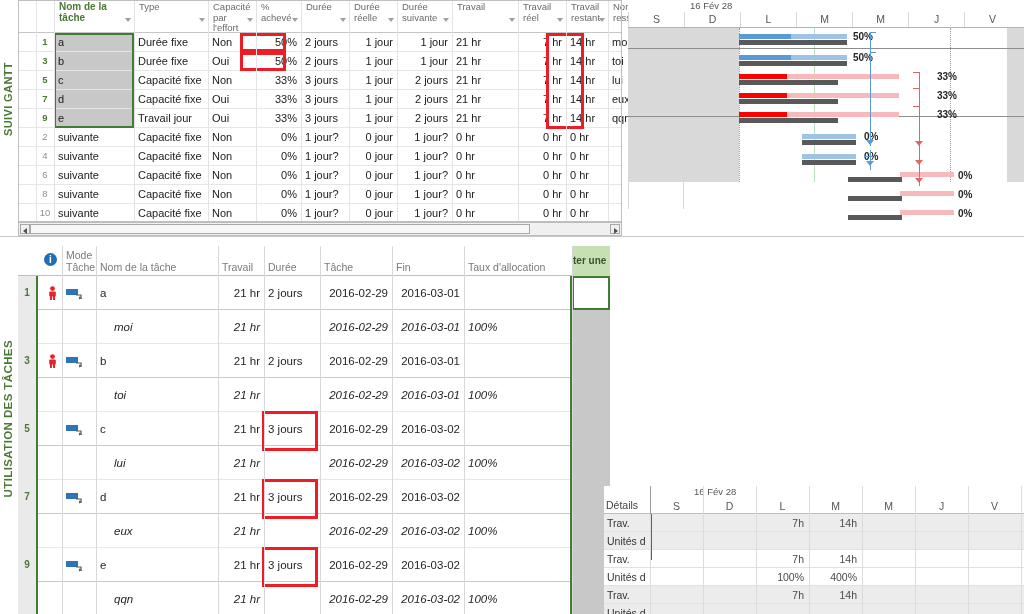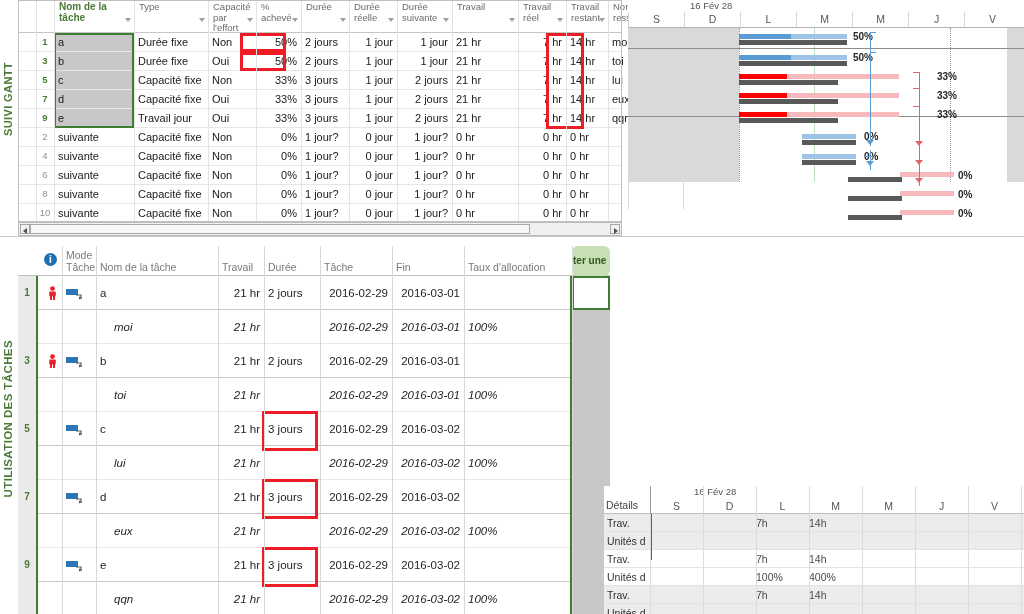--- a/index.html
+++ b/index.html
@@ -118,37 +118,37 @@
              font-size:11.5px; white-space:nowrap; overflow:hidden; }
   .bt-cell.num { text-align:right; }
   .bt-cell.ital { font-style:italic; }
   .bt-rownum { position:absolute; left:0; width:18px; text-align:center;
                font-size:10px; line-height:32px; background:#eaeaea; color:#4a7a35; font-weight:bold; }
   .bt-rownum.blank { color:transparent; }
   .bt-green-line { position:absolute; left:18px; top:0; width:2px; background:#3e7d32; }
   .bt-addcol { position:absolute; top:0; width:38px; background:#c8c8c8; }
   .bt-addcol-h { position:absolute; top:0; width:38px; height:30px; background:#c6e0b4;
                  font-size:10px; color:#375623; font-weight:bold; line-height:30px;
-                 padding-left:1px; overflow:hidden;border-radius:6px; }
+                 padding-left:1px; overflow:hidden; }
   .bt-sel { position:absolute; border:2px solid #3e7d32; }
   .icon-person { position:absolute; font-size:13px; color:#e8212b; line-height:1; }
   .icon-mode { position:absolute; }
 
   
   #ugrid { position:absolute; left:604px; top:246px; width:420px; height:368px; background:#fff; }
   .u-head { position:absolute; left:0; top:0; width:420px; height:28px; border-bottom:1px solid #bdbdbd;}
   .u-week { position:absolute; font-size:9.5px; color:#555; }
   .u-day { position:absolute; top:13px; height:15px; font-size:10.5px; color:#555;
            text-align:center; line-height:15px; }
   .u-det { position:absolute; left:2px; top:13px; font-size:10.5px; color:#444; }
   .u-row { position:absolute; left:0; width:420px; height:20px; border-bottom:1px solid #e2e2e2; }
   .u-row.shade { background:#ececec; }
   .u-lab { position:absolute; left:0; top:0; width:46px; height:100%; line-height:20px;
            font-size:10.5px; color:#333; padding-left:3px; overflow:hidden; white-space:nowrap; }
-  .u-cell { position:absolute; top:0; height:100%; line-height:20px; text-align:left;
+  .u-cell { position:absolute; top:0; height:100%; line-height:20px; text-align:right;
             font-size:10.5px; color:#4a4a4a; padding-right:5px; }
   .u-vline { position:absolute; top:0; width:1px; background:#dcdcdc; }
   .u-sepline { position:absolute; width:1px; background:#9a9a9a; }
   .u-green { position:absolute; width:2px; background:#3e7d32; }
 </style>
 </head>
 <body>
 
 <div id="app">
 

